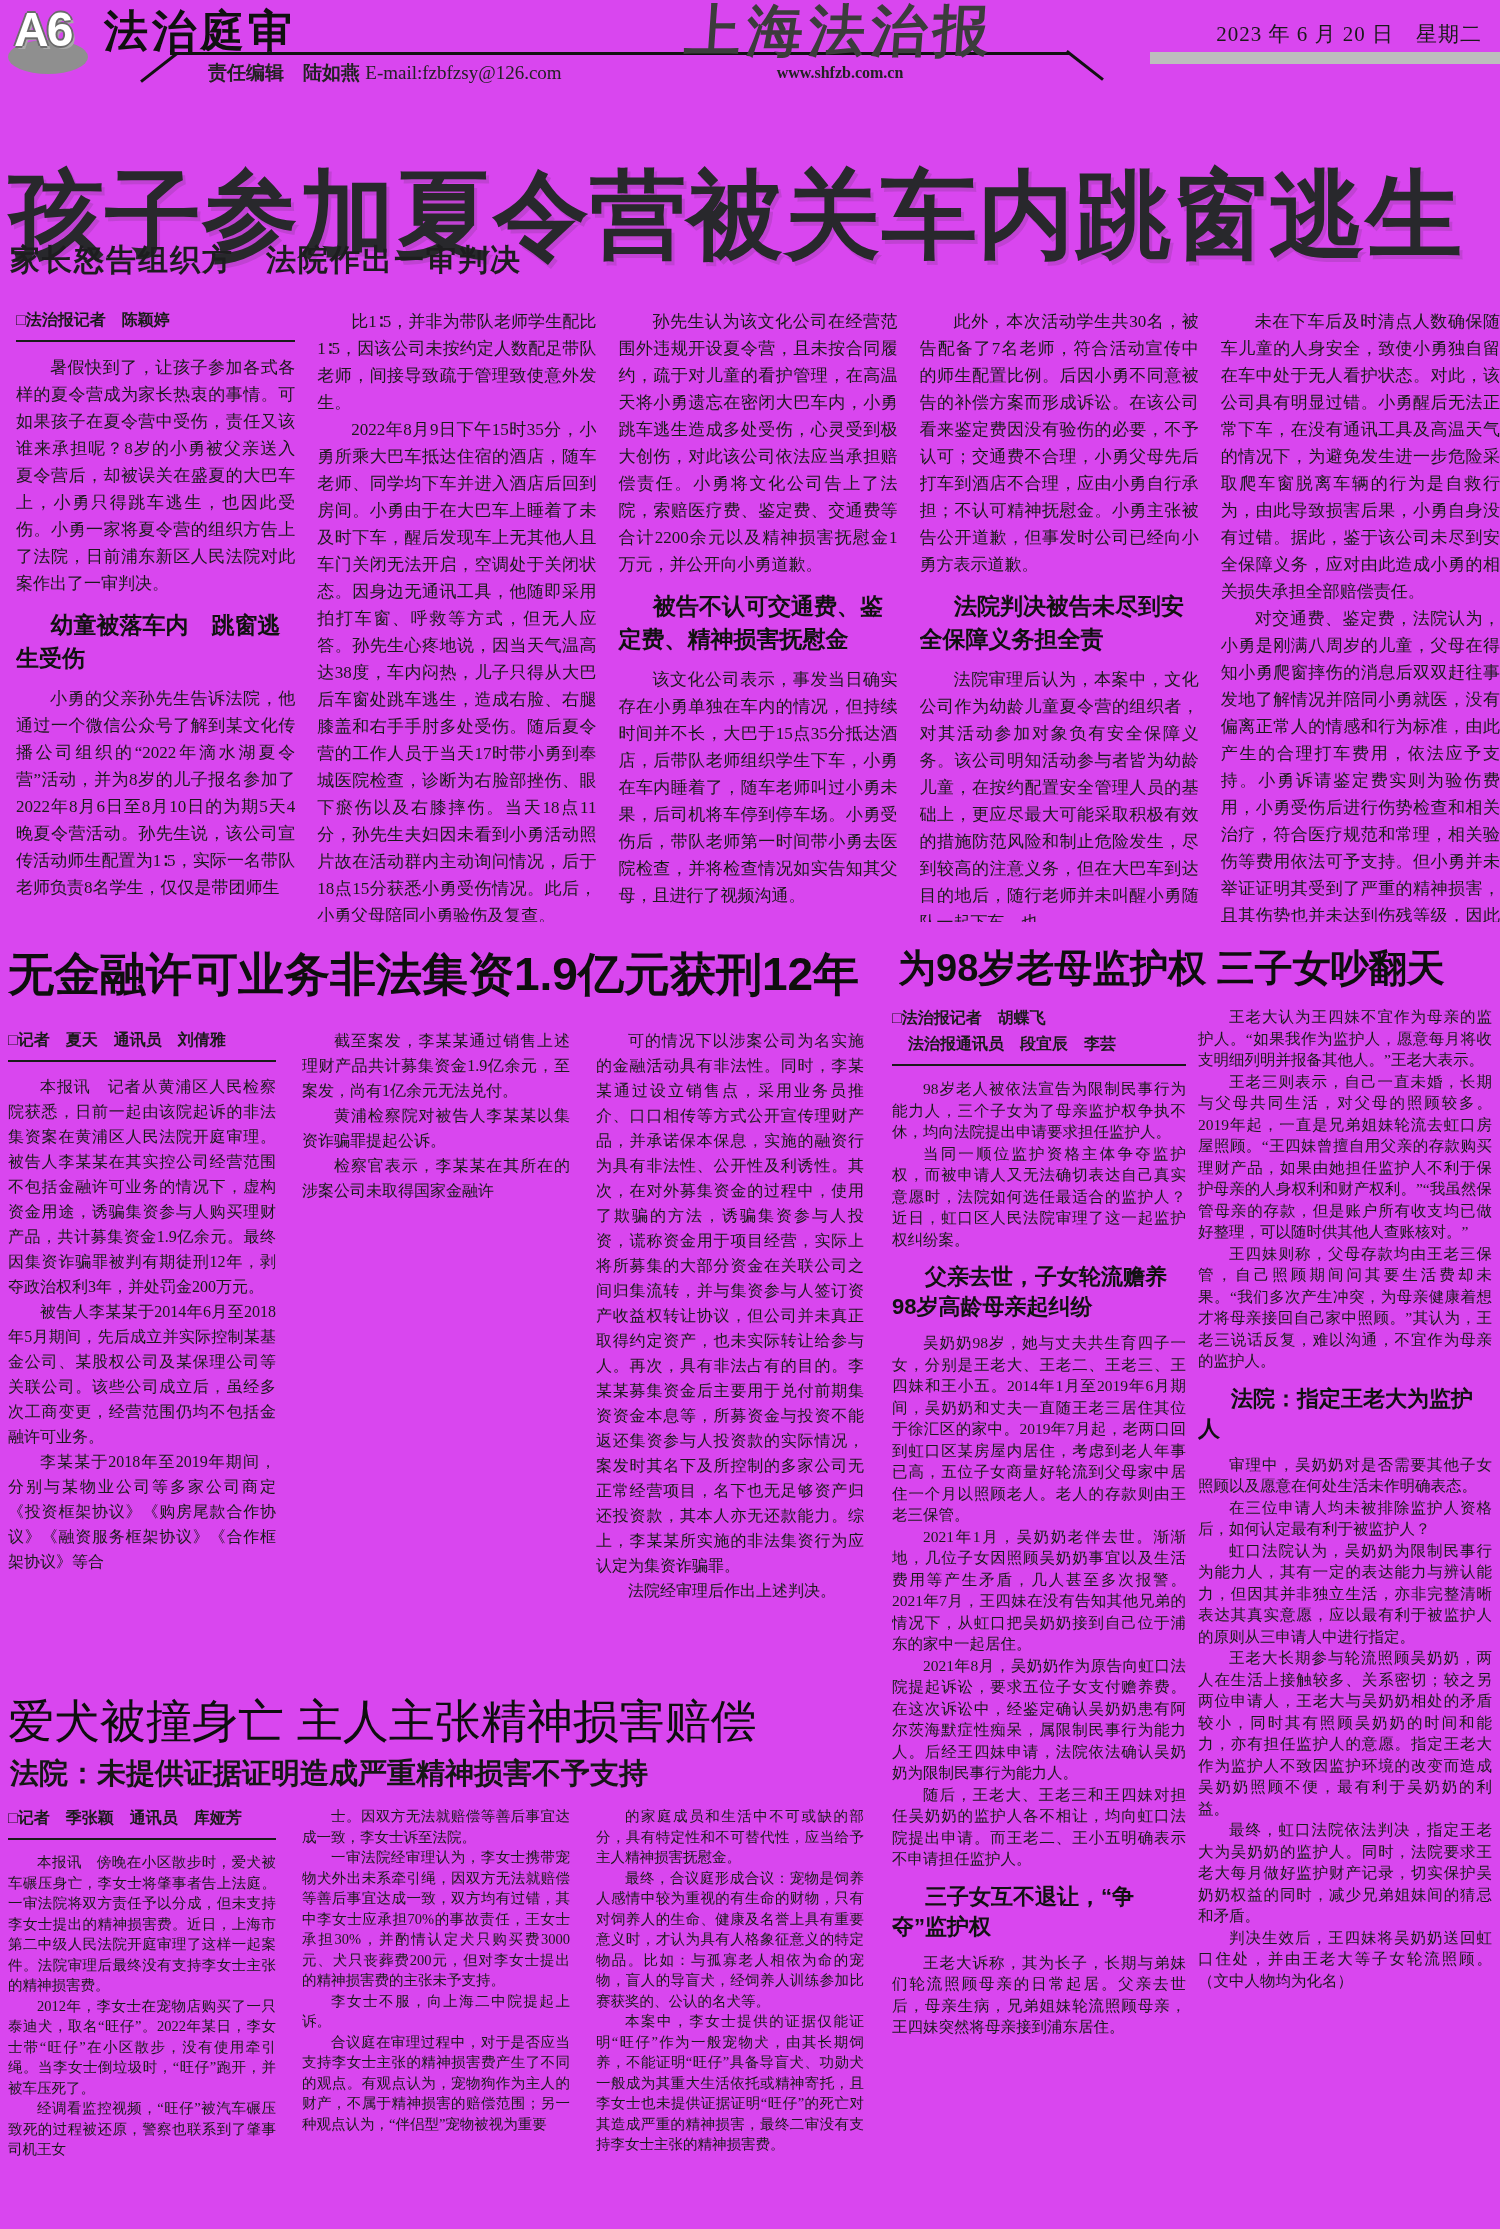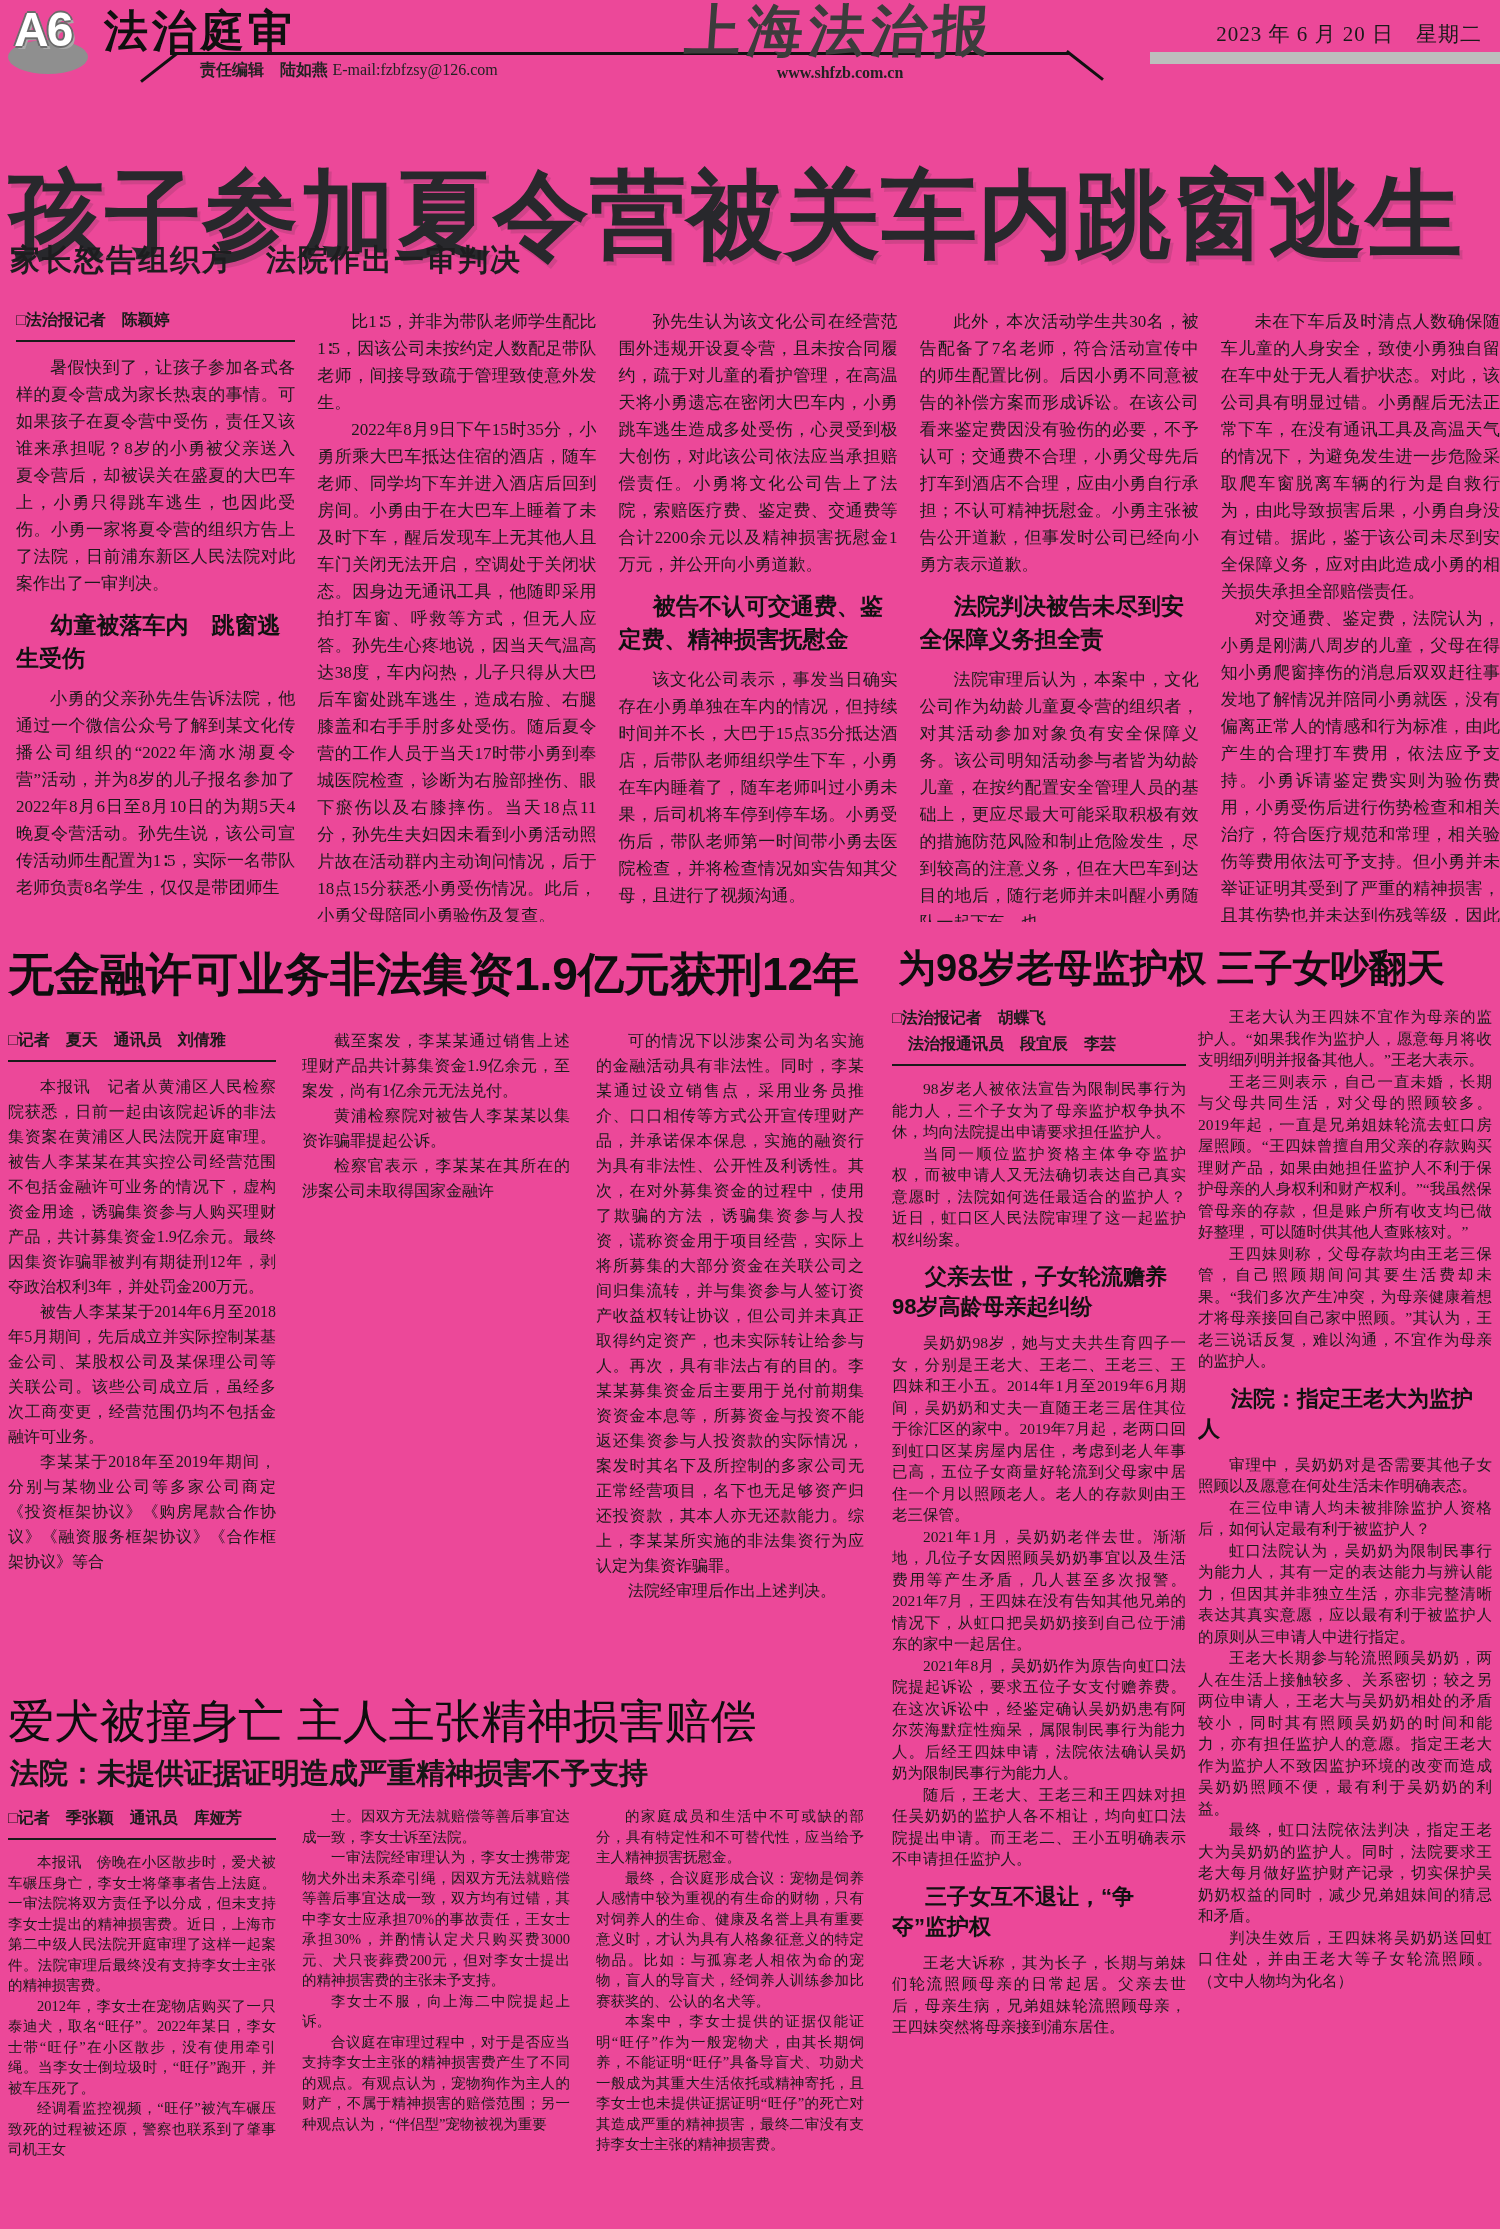--- a/index.html
+++ b/index.html
@@ -1,27 +1,27 @@
 <!DOCTYPE html>
 <html><head>
 <meta charset="utf-8">
 <style>
   html,body{margin:0;padding:0;background:#e8e6e0;}
-  .page{position:relative;width:1500px;height:2229px;margin:0 auto;background:#ec4899;overflow:hidden;
+  .page{position:relative;width:1500px;height:2229px;margin:0 auto;background:#d946ef;overflow:hidden;
         font-family:"Liberation Serif","DejaVu Serif",serif;color:#1b1b1b;}
   
   .hdr{position:absolute;left:0;top:0;width:1500px;height:88px;}
   .badge{position:absolute;left:8px;top:4px;width:84px;height:72px;}
   .badge .ellipse{position:absolute;left:0;bottom:2px;width:80px;height:34px;border-radius:50%;background:#8f8f8f;}
   .badge .letters{position:absolute;left:6px;top:0;font-family:"Liberation Sans","DejaVu Sans",sans-serif;
         font-weight:900;font-size:48px;line-height:52px;color:#fff;letter-spacing:-2px;
         text-shadow:-2px 0 #6b6b6b,2px 0 #6b6b6b,0 -2px #6b6b6b,0 2px #6b6b6b,3px 3px 0 #aaa;}
   .section-title{position:absolute;left:104px;top:2px;font-family:"Liberation Sans","DejaVu Sans",sans-serif;
         font-weight:900;font-size:44px;color:#101010;letter-spacing:4px;}
-  .editor-line{position:absolute;left:200px;top:60px;font-size:16px;font-weight:700;color:#222;
+  .editor-line{position:absolute;left:208px;top:60px;font-size:19px;font-weight:700;color:#222;
         font-family:"Liberation Sans","DejaVu Sans",sans-serif;}
   .editor-line .em{font-family:"Liberation Serif",serif;font-weight:400;}
   .hdr-rule{position:absolute;left:170px;top:52px;width:900px;height:2.5px;background:#111;}
   .hdr-diag-l{position:absolute;left:136px;top:66px;width:46px;height:2.5px;background:#111;transform:rotate(-38deg);}
   .hdr-diag-r{position:absolute;left:1062px;top:64px;width:46px;height:2.5px;background:#111;transform:rotate(38deg);}
   .masthead{position:absolute;left:620px;top:2px;width:440px;text-align:center;font-weight:700;
         font-size:56px;letter-spacing:6px;color:#3c3c3c;transform:skewX(-4deg);line-height:58px;}
   .website{position:absolute;left:620px;top:64px;width:440px;text-align:center;font-weight:700;font-size:16px;color:#222;}
   .date{position:absolute;right:18px;top:20px;font-size:21px;color:#1a1a1a;letter-spacing:1px;}
   .date-band{position:absolute;right:0;top:52px;width:350px;height:12px;background:#bdbdbd;}

